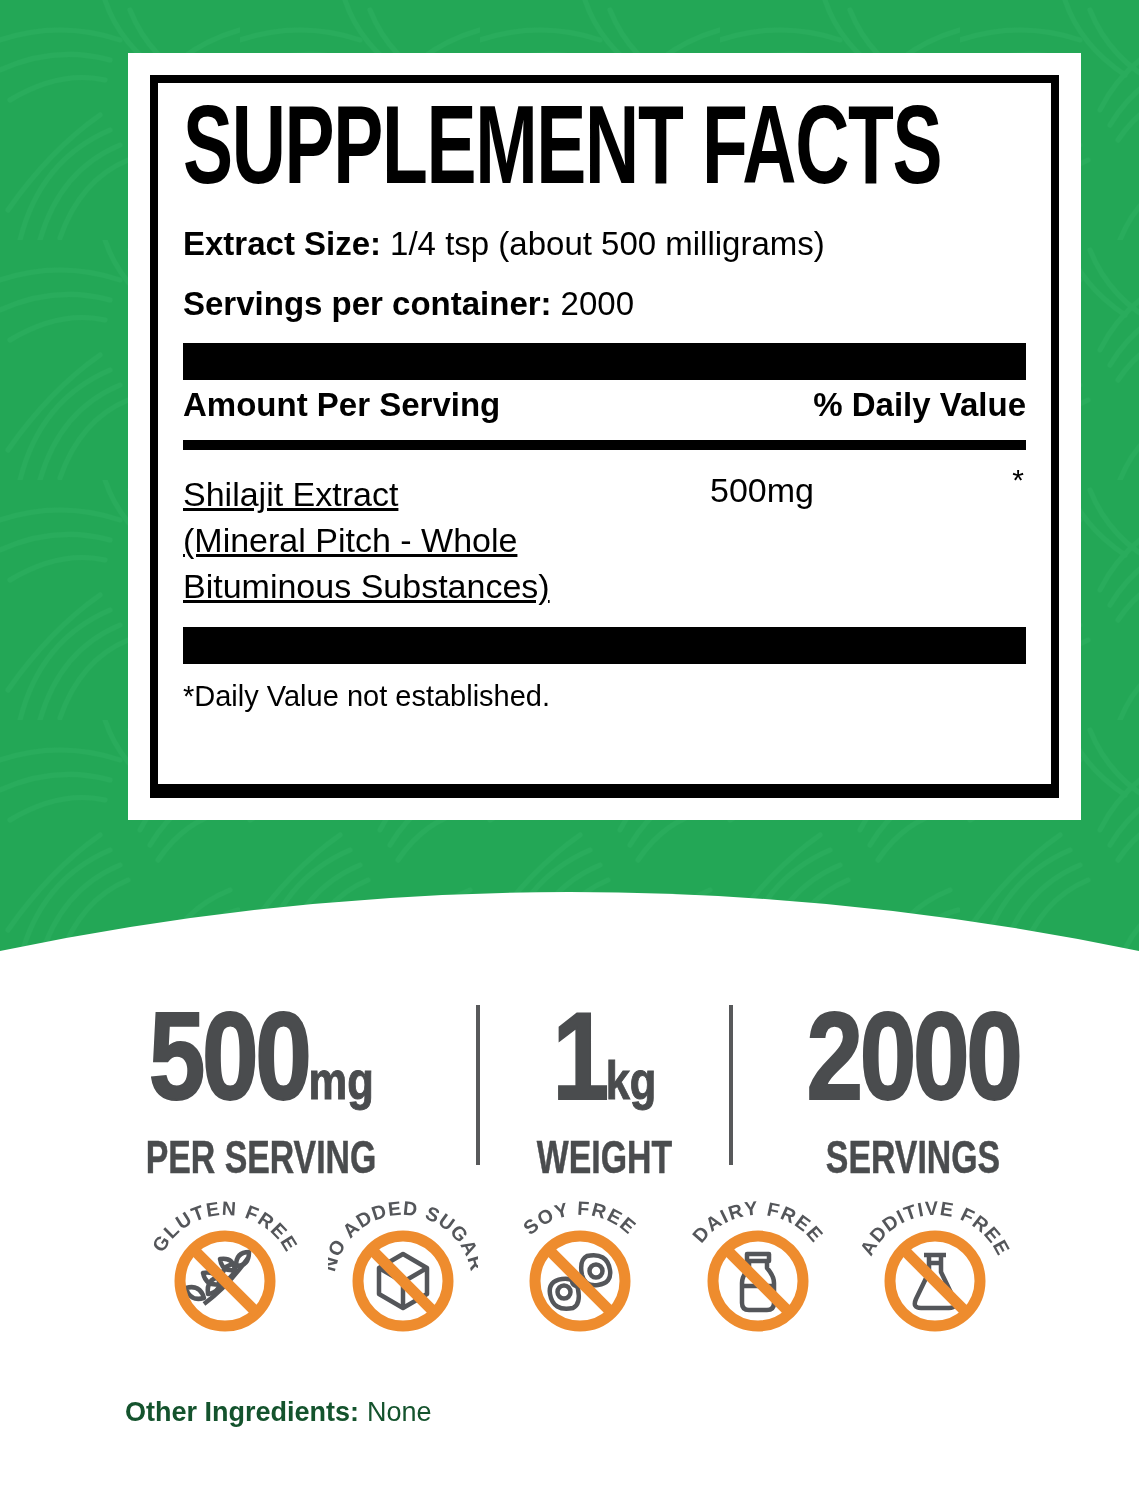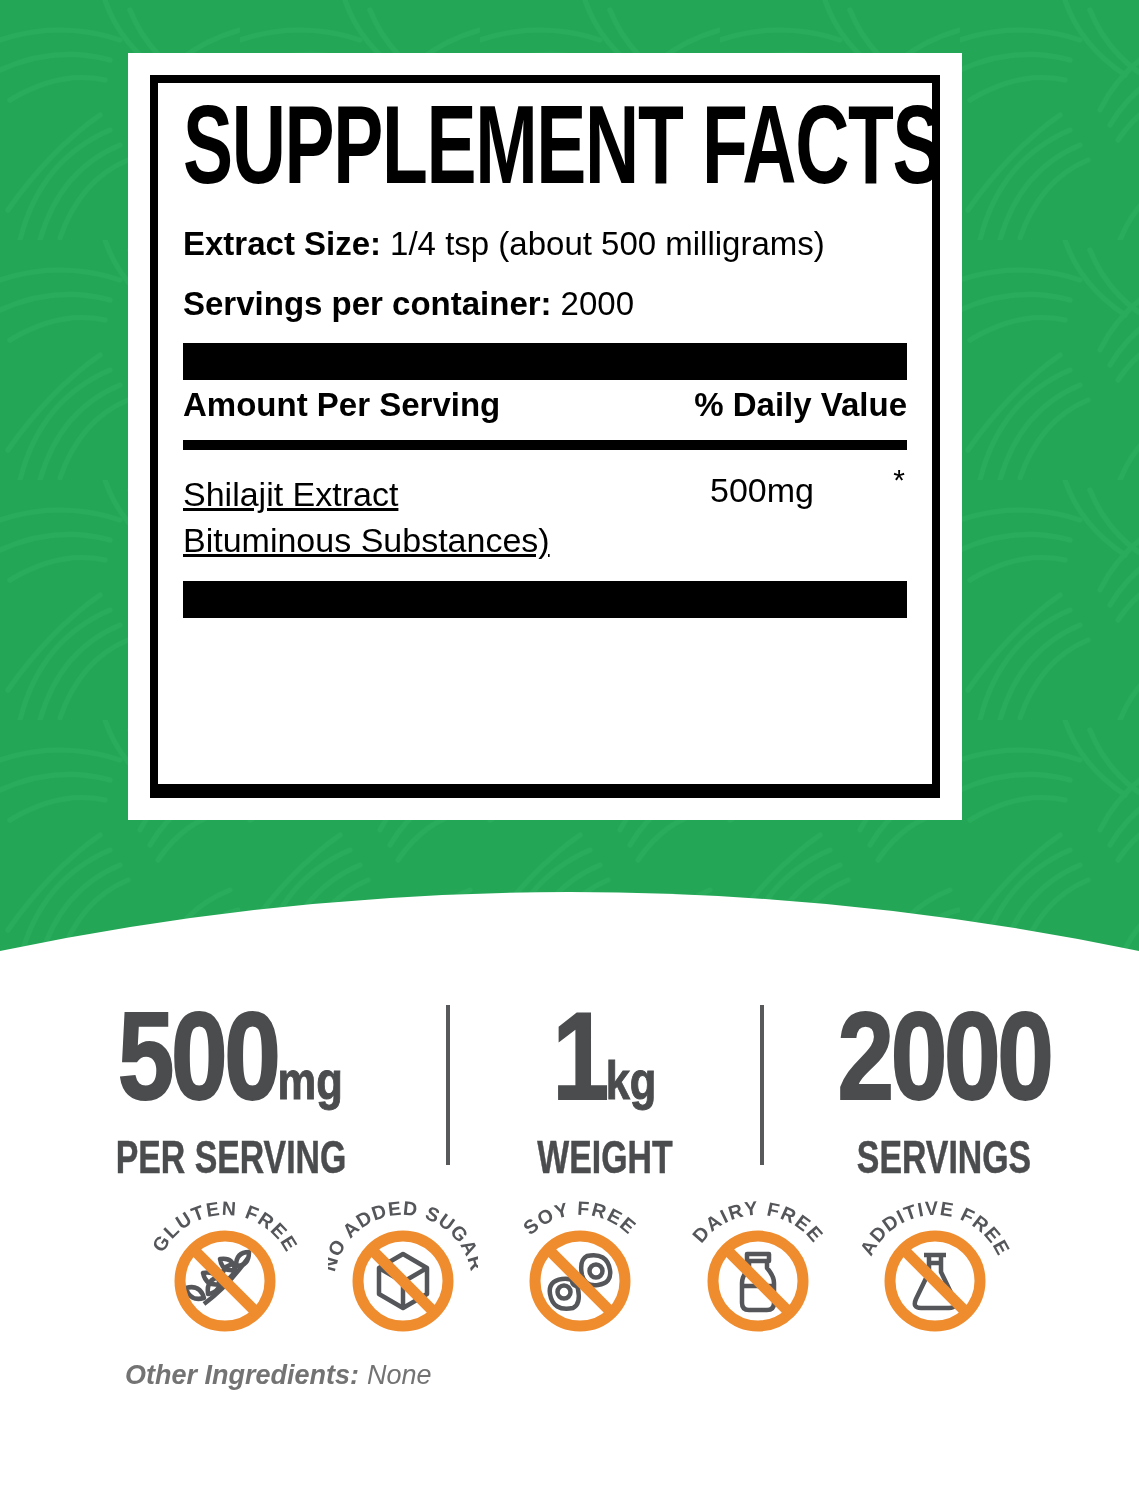--- a/index.html
+++ b/index.html
@@ -14,21 +14,21 @@
   
   .green-band {
     position: absolute; top: 0; left: 0;
     width: 1139px; height: 966px;
   }
 
   
   .facts-card {
     position: absolute;
     left: 128px; top: 53px;
-    width: 834px; height: 767px;
+    width: 953px; height: 767px;
     background: #ffffff;
   }
   .facts-frame {
     position: absolute; inset: 22px;
     border: 8px solid #000;
     border-bottom-width: 14px;
     padding: 0 25px;
     background: #fff;
   }
   .facts-title {
@@ -67,21 +67,21 @@
   .footnote { margin-top: 16px; font-size: 29px; color: #000; }
 
   
   .stats-row {
     position: absolute; left: 0; top: 985px;
     width: 1139px;
     display: flex; justify-content: center; align-items: center;
   }
   .stat-col { text-align: center; }
   .stat-col.c1 { width: 430px; }
-  .stat-col.c2 { width: 310px; }
+  .stat-col.c2 { width: 249px; }
   .stat-col.c3 { width: 360px; }
   .stat-divider { width: 4px; height: 160px; background: #58595b; }
   .stat-number-wrap {
     display: inline-block;
     transform: scaleX(0.82);
     transform-origin: center bottom;
     white-space: nowrap;
     color: #4a4c4e;
   }
   .stat-value {
@@ -104,22 +104,22 @@
   
   .badges-row {
     position: absolute; left: 150px; top: 1182px;
     width: 860px;
     display: flex; justify-content: space-between;
   }
   .badge { width: 150px; height: 152px; }
 
   
   .footer-text {
-    position: absolute; left: 125px; top: 1355px;
-    font-size: 27px; color: #737373; line-height: 40px; font-style: italic;
+    position: absolute; left: 125px; top: 1392px;
+    font-size: 27px; color: #14532d; line-height: 40px;
   }
   .footer-text .lbl { font-weight: bold; }
   .footer-text .val { margin-left: 8px; }
 </style>
 </head>
 <body>
 
 <svg class="green-band" viewBox="0 0 1139 966" preserveAspectRatio="none" aria-hidden="true">
   <defs>
     <pattern id="leafPattern" width="240" height="240" patternUnits="userSpaceOnUse">
@@ -163,28 +163,30 @@
     <div class="cols-row">
       <span>Amount Per Serving</span>
       <span>% Daily Value</span>
     </div>
 
     <div class="thick-rule"></div>
 
     <div class="ingredient-row">
       <div class="ingredient-name">
         <div>Shilajit Extract</div>
+        <div>(Mineral Pitch - Whole</div>
         <div>Bituminous Substances)</div>
       </div>
       <span class="ingredient-amount">500mg</span>
       <span class="ingredient-dv">*</span>
     </div>
 
     <div class="black-bar" style="margin-top:18px;"></div>
 
+    <div class="footnote">*Daily Value not established.</div>
   </div>
 </div>
 
 <div class="stats-row">
   <div class="stat-col c1">
     <div class="stat-number-wrap">
       <span class="stat-value">500</span><span class="stat-unit">mg</span>
     </div>
     <div class="stat-label">PER SERVING</div>
   </div>

